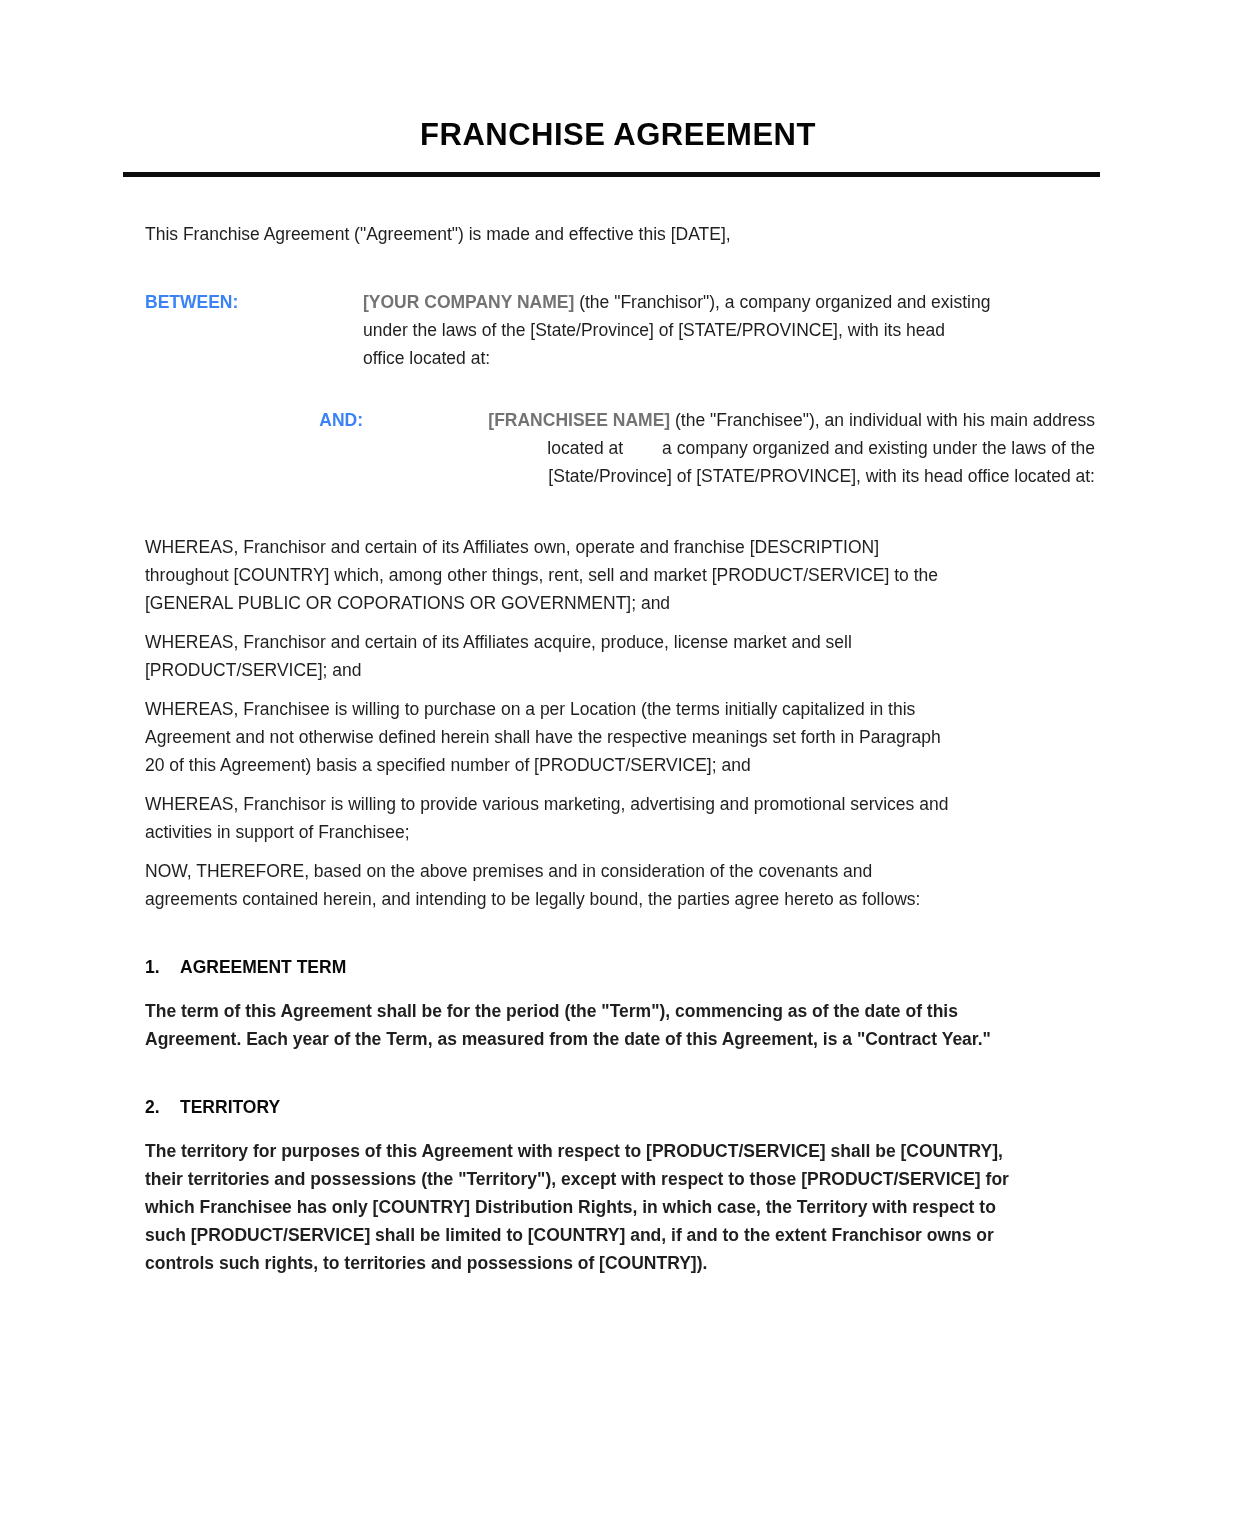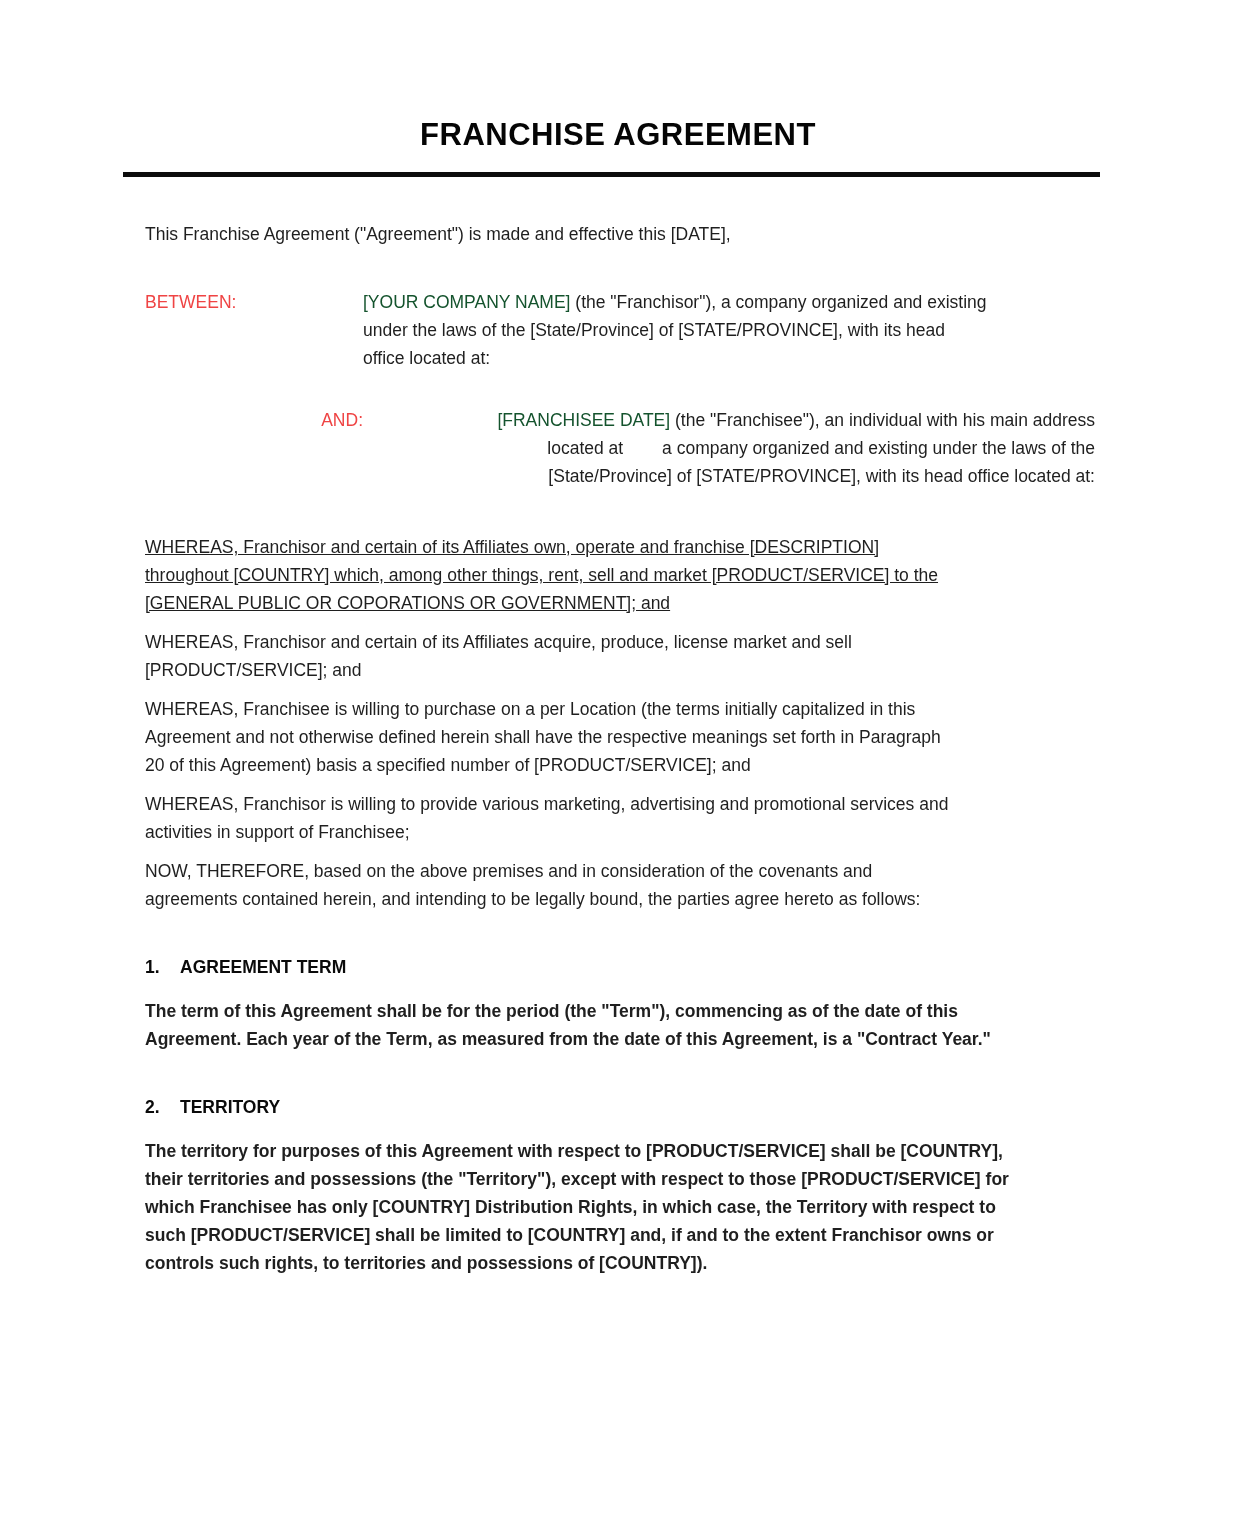--- a/index.html
+++ b/index.html
@@ -33,41 +33,41 @@
   }
   .content {
     margin: 0 141px 0 145px; 
     font-size: 17.5px;
     line-height: 28px;
   }
   .content p {
     margin: 0;
     white-space: pre-wrap;
   }
-  .bold { font-weight: normal; color: #14532d; margin-top: 32px; }
+  .bold { font-weight: bold; color: #737373; margin-top: 32px; }
 
   .intro { margin-top: 43px !important; }
 
   .party {
     display: flex;
     align-items: flex-start;
   }
   .party-between { margin-top: 40px; }
   .party-and { margin-top: 34px; text-align: right; }
   .party-label {
     flex: 0 0 218px;
-    font-weight: normal;
-    color: #ef4444;
+    font-weight: bold;
+    color: #3b82f6;
     line-height: 28px;
   }
   .party-body { flex: 1 1 auto; }
   .party-address { margin-top: 11px !important; }
 
   .para { margin-top: 11px !important; }
-  .para-first { margin-top: 43px !important; text-decoration: underline; }
+  .para-first { margin-top: 43px !important; }
 
   .section-heading {
     display: flex;
     margin: 40px 0 0 0;
     font-size: 17.5px;
     line-height: 28px;
     font-weight: bold;
     color: #0a0a0a;
   }
   .section-number { flex: 0 0 35px; }
@@ -90,21 +90,21 @@
       <div class="party-body">
         <p><span class="bold">[YOUR COMPANY NAME]</span><span> (the "Franchisor"), a company organized and existing
 under the laws of the [State/Province] of [STATE/PROVINCE], with its head
 office located at:</span></p>
       </div>
     </div>
 
     <div class="party party-and">
       <div class="party-label">AND:</div>
       <div class="party-body">
-        <p><span class="bold">[FRANCHISEE DATE]</span><span> (the "Franchisee"), an individual with his main address
+        <p><span class="bold">[FRANCHISEE NAME]</span><span> (the "Franchisee"), an individual with his main address
 located at        a company organized and existing under the laws of the
 [State/Province] of [STATE/PROVINCE], with its head office located at:</span></p>
       </div>
     </div>
 
     <p class="para para-first">WHEREAS, Franchisor and certain of its Affiliates own, operate and franchise [DESCRIPTION]
 throughout [COUNTRY] which, among other things, rent, sell and market [PRODUCT/SERVICE] to the
 [GENERAL PUBLIC OR COPORATIONS OR GOVERNMENT]; and</p>
     <p class="para">WHEREAS, Franchisor and certain of its Affiliates acquire, produce, license market and sell
 [PRODUCT/SERVICE]; and</p>

